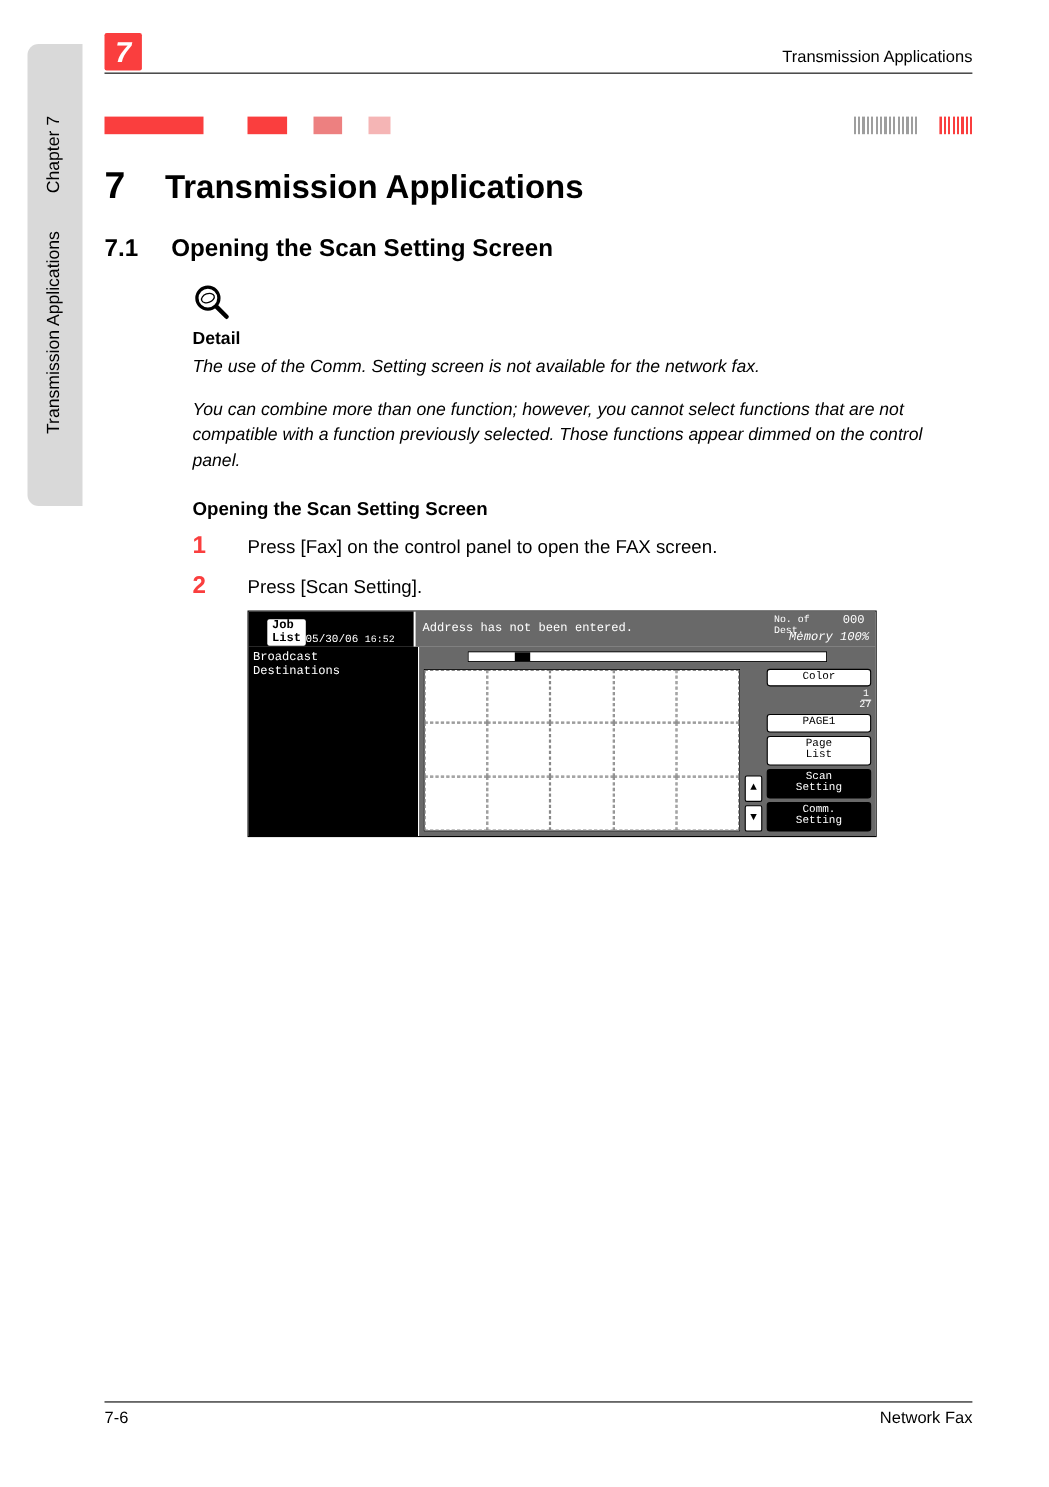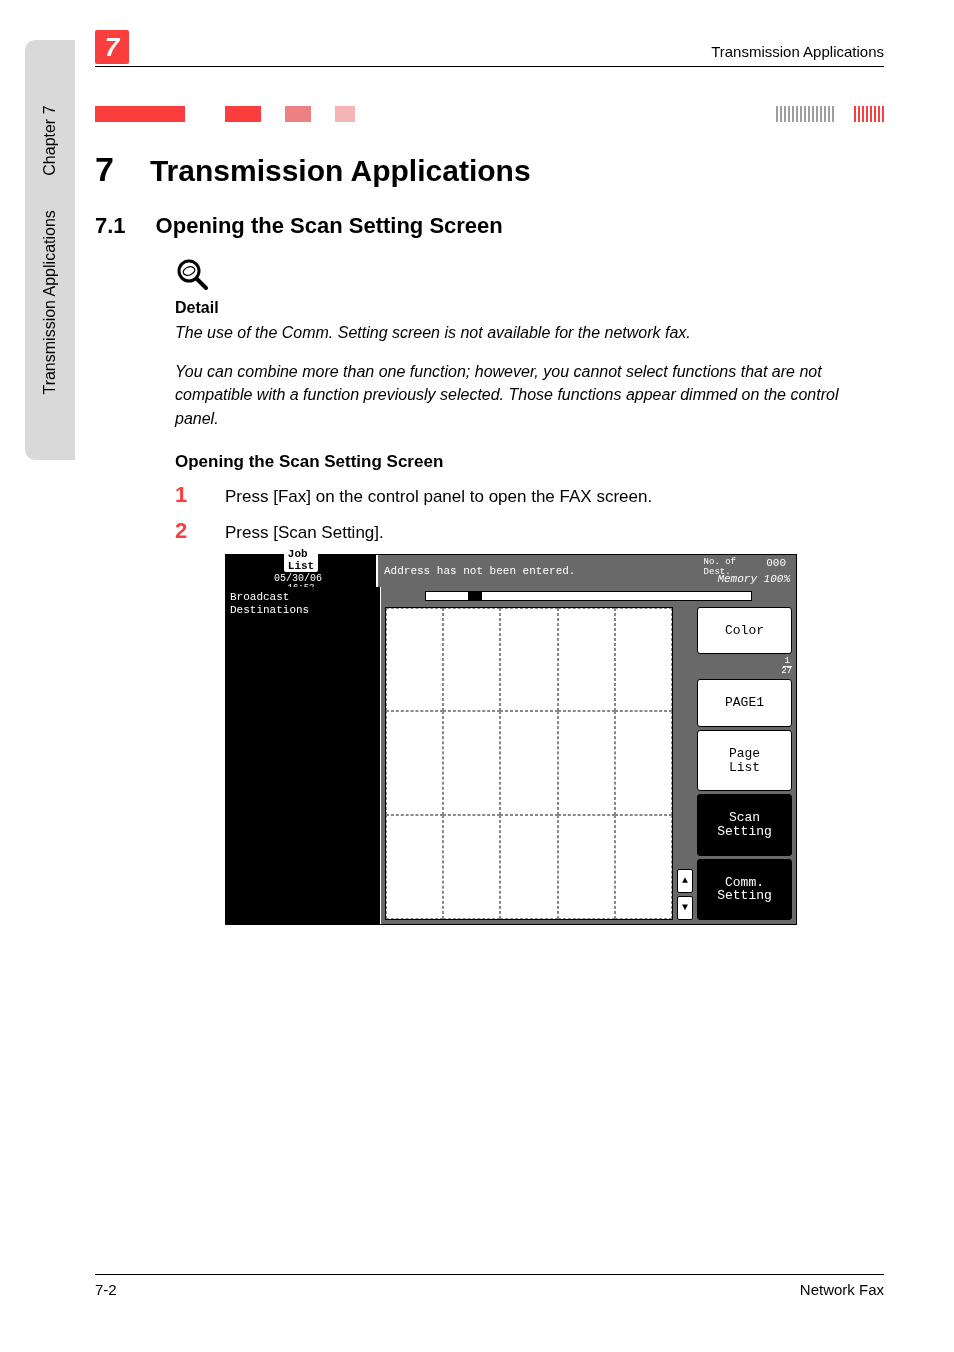--- a/index.html
+++ b/index.html
@@ -198,23 +198,23 @@
   }
   .fax-top {
     display: flex;
     height: 32px;
   }
   .fax-job {
     width: 150px;
     background: #000;
     color: #fff;
     display: flex;
-    flex-direction: column;
+    flex-direction: row;
     justify-content: center;
-    align-items: center;
+    align-items: flex-end;
     border-right: 2px solid #fff;
     line-height: 1.1;
   }
   .fax-job .jl {
     background:#fff;
     color:#000;
     padding: 0 4px;
     border-radius: 2px;
     font-weight: bold;
     margin-bottom: 1px;
@@ -320,22 +320,22 @@
     width: 95px;
     display: flex;
     flex-direction: column;
     gap: 3px;
   }
   .fbtn {
     background:#fff;
     border: 1px solid #000;
     border-radius: 3px;
     text-align: center;
-    font-size: 13px;
-    padding: 16px 2px;
+    font-size: 10px;
+    padding: 2px 2px;
     color:#000;
     line-height: 1.05;
   }
   .fbtn.black {
     background:#000;
     color:#fff;
   }
   .frac {
     color:#fff;
     text-align:right;
@@ -505,17 +505,17 @@
               </div>
             </div>
           </div>
         </div>
       </div>
     </div>
 
   </div>
 
   <div class="footer">
-    <span>7-2</span>
+    <span>7-6</span>
     <span>Network Fax</span>
   </div>
 
 </div>
 
 </body></html>

